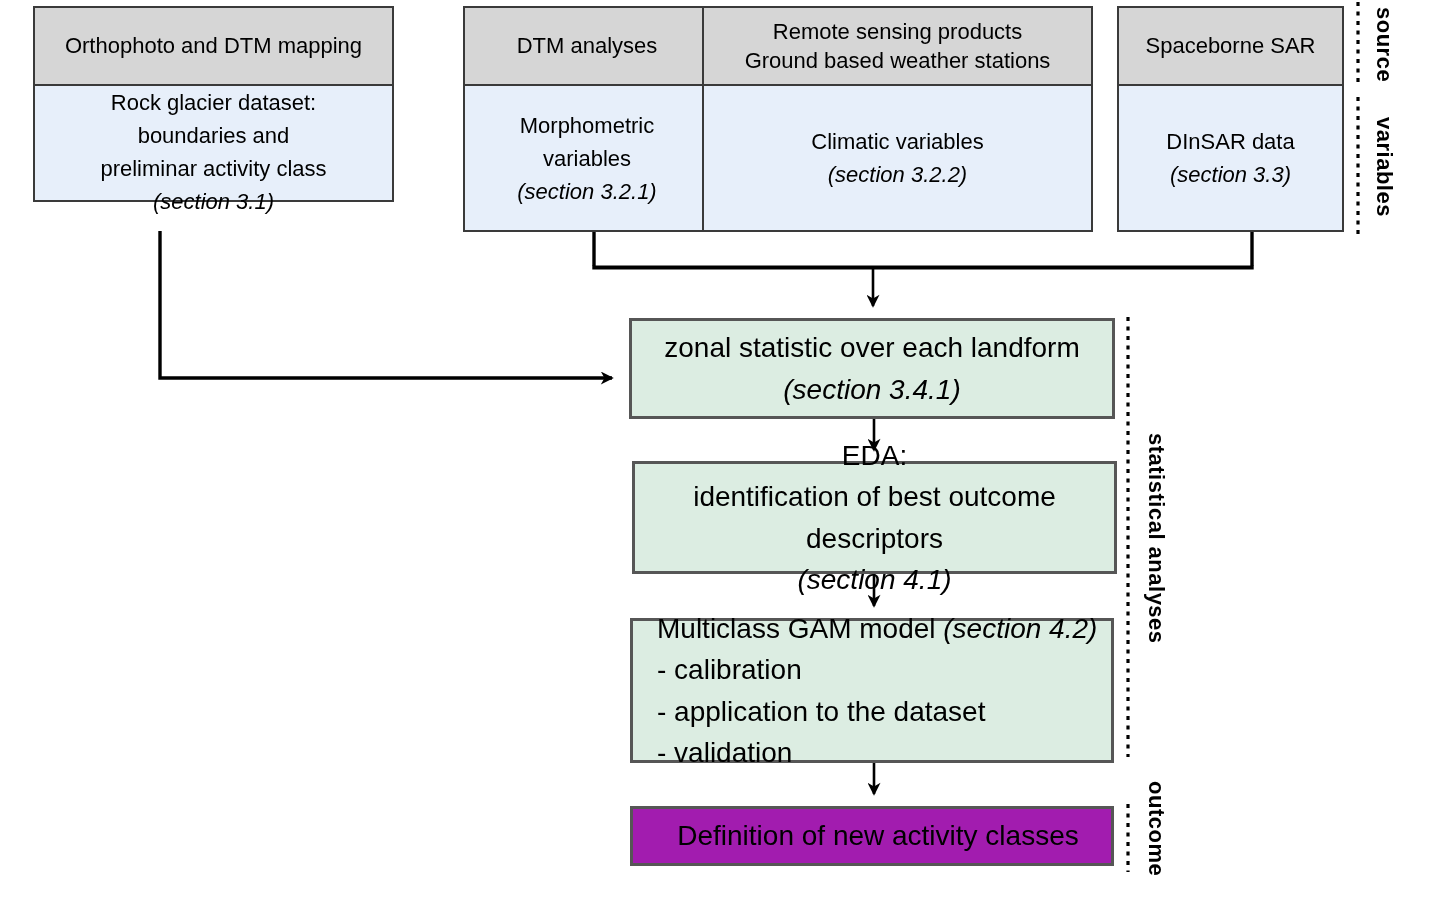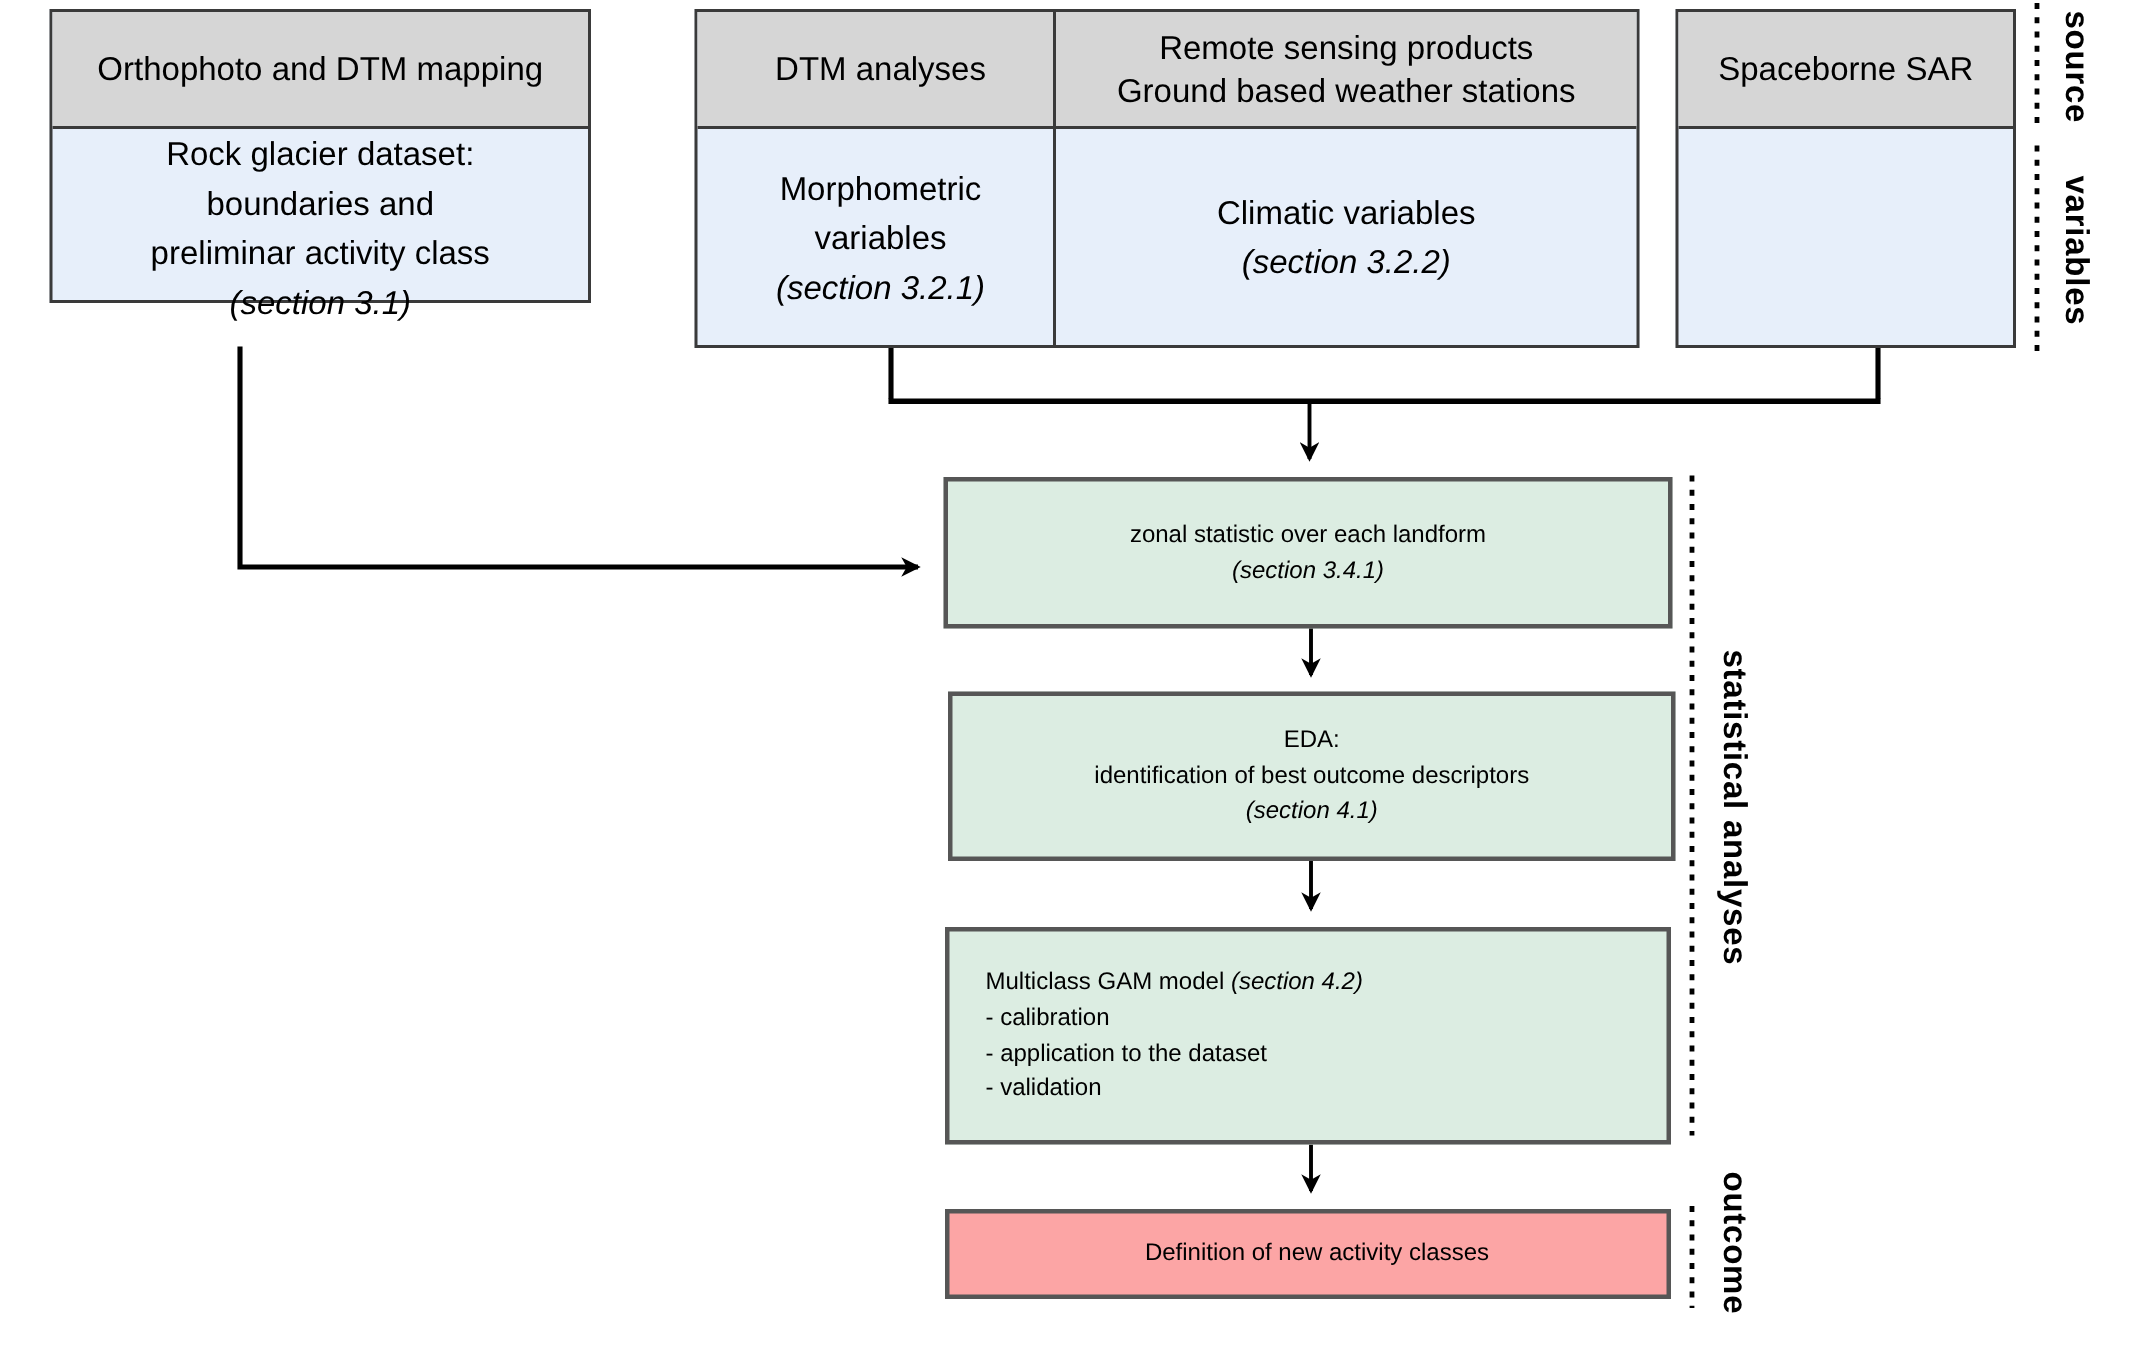--- a/index.html
+++ b/index.html
@@ -24,24 +24,24 @@
     flex:1 1 auto; display:flex; flex-direction:column;
     align-items:center; justify-content:center;
     text-align:center; font-size:22px; line-height:1.5; white-space:pre-line;
   }
   .section { font-style:italic; }
 
   
   .stage {
     position:absolute; border:3px solid #565656; background:#dcede2;
     display:flex; flex-direction:column; align-items:center; justify-content:center;
-    text-align:center; font-size:16px; line-height:1.48; white-space:pre-line;
+    text-align:center; font-size:28px; line-height:1.48; white-space:pre-line;
   }
   .stage.gam { align-items:flex-start; text-align:left; padding-left:24px; padding-right:10px; }
-  .stage.outcome-box { background:#fca5a5;padding-left:12px; }
+  .stage.outcome-box { background:#a21caf;padding-left:12px; }
   .gam-title-line { white-space:normal; }
 
   
   .side-label {
     position:absolute; writing-mode:vertical-rl;
     font-weight:bold; font-size:22px; letter-spacing:0.5px;
     display:flex; align-items:center; justify-content:center;
     text-align:center;
   }
 </style>
@@ -97,20 +97,24 @@
     <div class="col-header">Remote sensing products
 Ground based weather stations</div>
     <div class="col-body">
       <span>Climatic variables</span>
       <span class="section">(section 3.2.2)</span>
     </div>
   </div>
 
   <div class="col" style="left:1117px; top:6px; width:227px; height:226px;">
     <div class="col-header">Spaceborne SAR</div>
+    <div class="col-body">
+      <span>DInSAR data</span>
+      <span class="section">(section 3.3)</span>
+    </div>
   </div>
 
   <div class="stage" style="left:629px; top:318px; width:486px; height:101px;">
     <span>zonal statistic over each landform</span>
     <span class="section">(section 3.4.1)</span>
   </div>
 
   <div class="stage" style="left:632px; top:461px; width:485px; height:113px;">
     <span>EDA:
 identification of best outcome descriptors</span>

